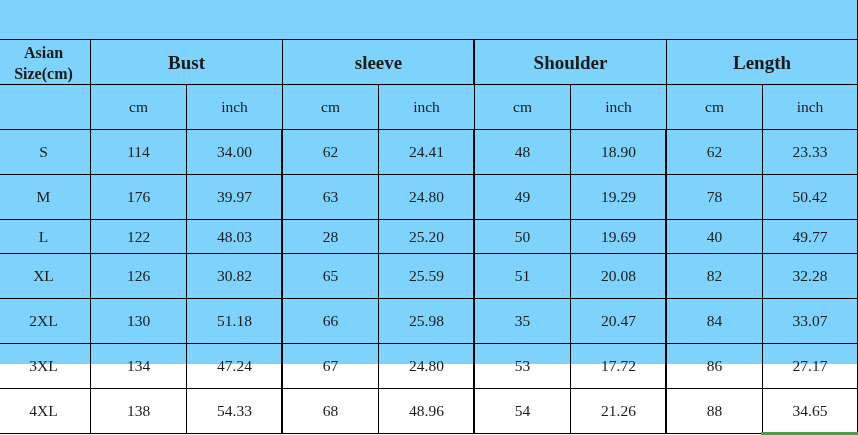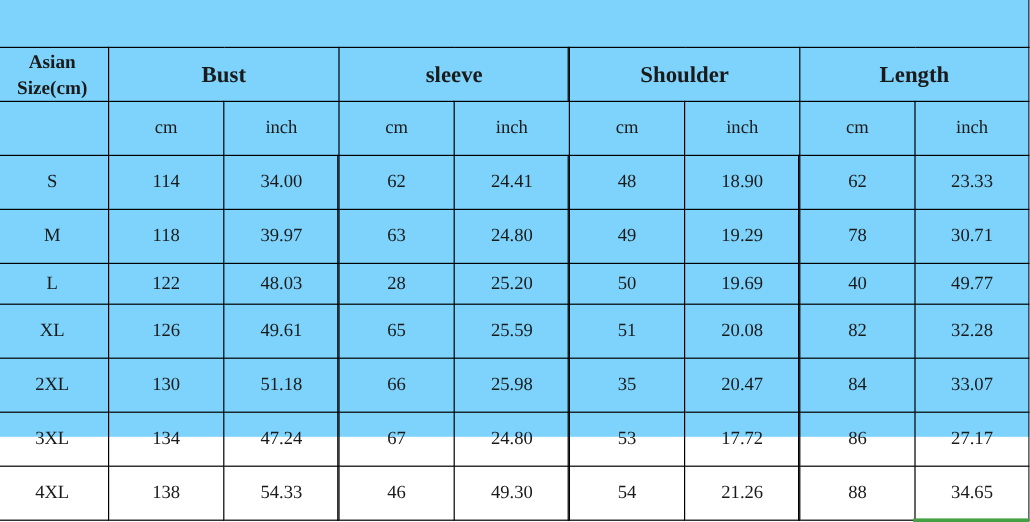--- a/index.html
+++ b/index.html
@@ -124,44 +124,44 @@
         <td>34.00</td>
         <td>62</td>
         <td>24.41</td>
         <td>48</td>
         <td>18.90</td>
         <td>62</td>
         <td>23.33</td>
       </tr>
       <tr class="r-d">
         <td class="sz">M</td>
-        <td>118</td>
+        <td>176</td>
         <td>39.97</td>
         <td>63</td>
         <td>24.80</td>
         <td>49</td>
         <td>19.29</td>
         <td>78</td>
-        <td>30.71</td>
+        <td>50.42</td>
       </tr>
       <tr class="r-short">
         <td class="sz">L</td>
         <td>122</td>
         <td>48.03</td>
         <td>28</td>
         <td>25.20</td>
         <td>50</td>
         <td>19.69</td>
         <td>40</td>
         <td>49.77</td>
       </tr>
       <tr class="r-d">
         <td class="sz">XL</td>
         <td>126</td>
-        <td>49.61</td>
+        <td>30.82</td>
         <td>65</td>
         <td>25.59</td>
         <td>51</td>
         <td>20.08</td>
         <td>82</td>
         <td>32.28</td>
       </tr>
       <tr class="r-d">
         <td class="sz">2XL</td>
         <td>130</td>
@@ -181,22 +181,22 @@
         <td>24.80</td>
         <td>53</td>
         <td>17.72</td>
         <td>86</td>
         <td>27.17</td>
       </tr>
       <tr class="r-d">
         <td class="sz">4XL</td>
         <td>138</td>
         <td>54.33</td>
-        <td>46</td>
-        <td>49.30</td>
+        <td>68</td>
+        <td>48.96</td>
         <td>54</td>
         <td>21.26</td>
         <td>88</td>
         <td>34.65</td>
       </tr>
     </tbody>
   </table>
 
   <div class="group-sep" style="left:281px; top:129px; height:305px;"></div>
   <div class="group-sep" style="left:473px; top:39px; height:46px;"></div>

